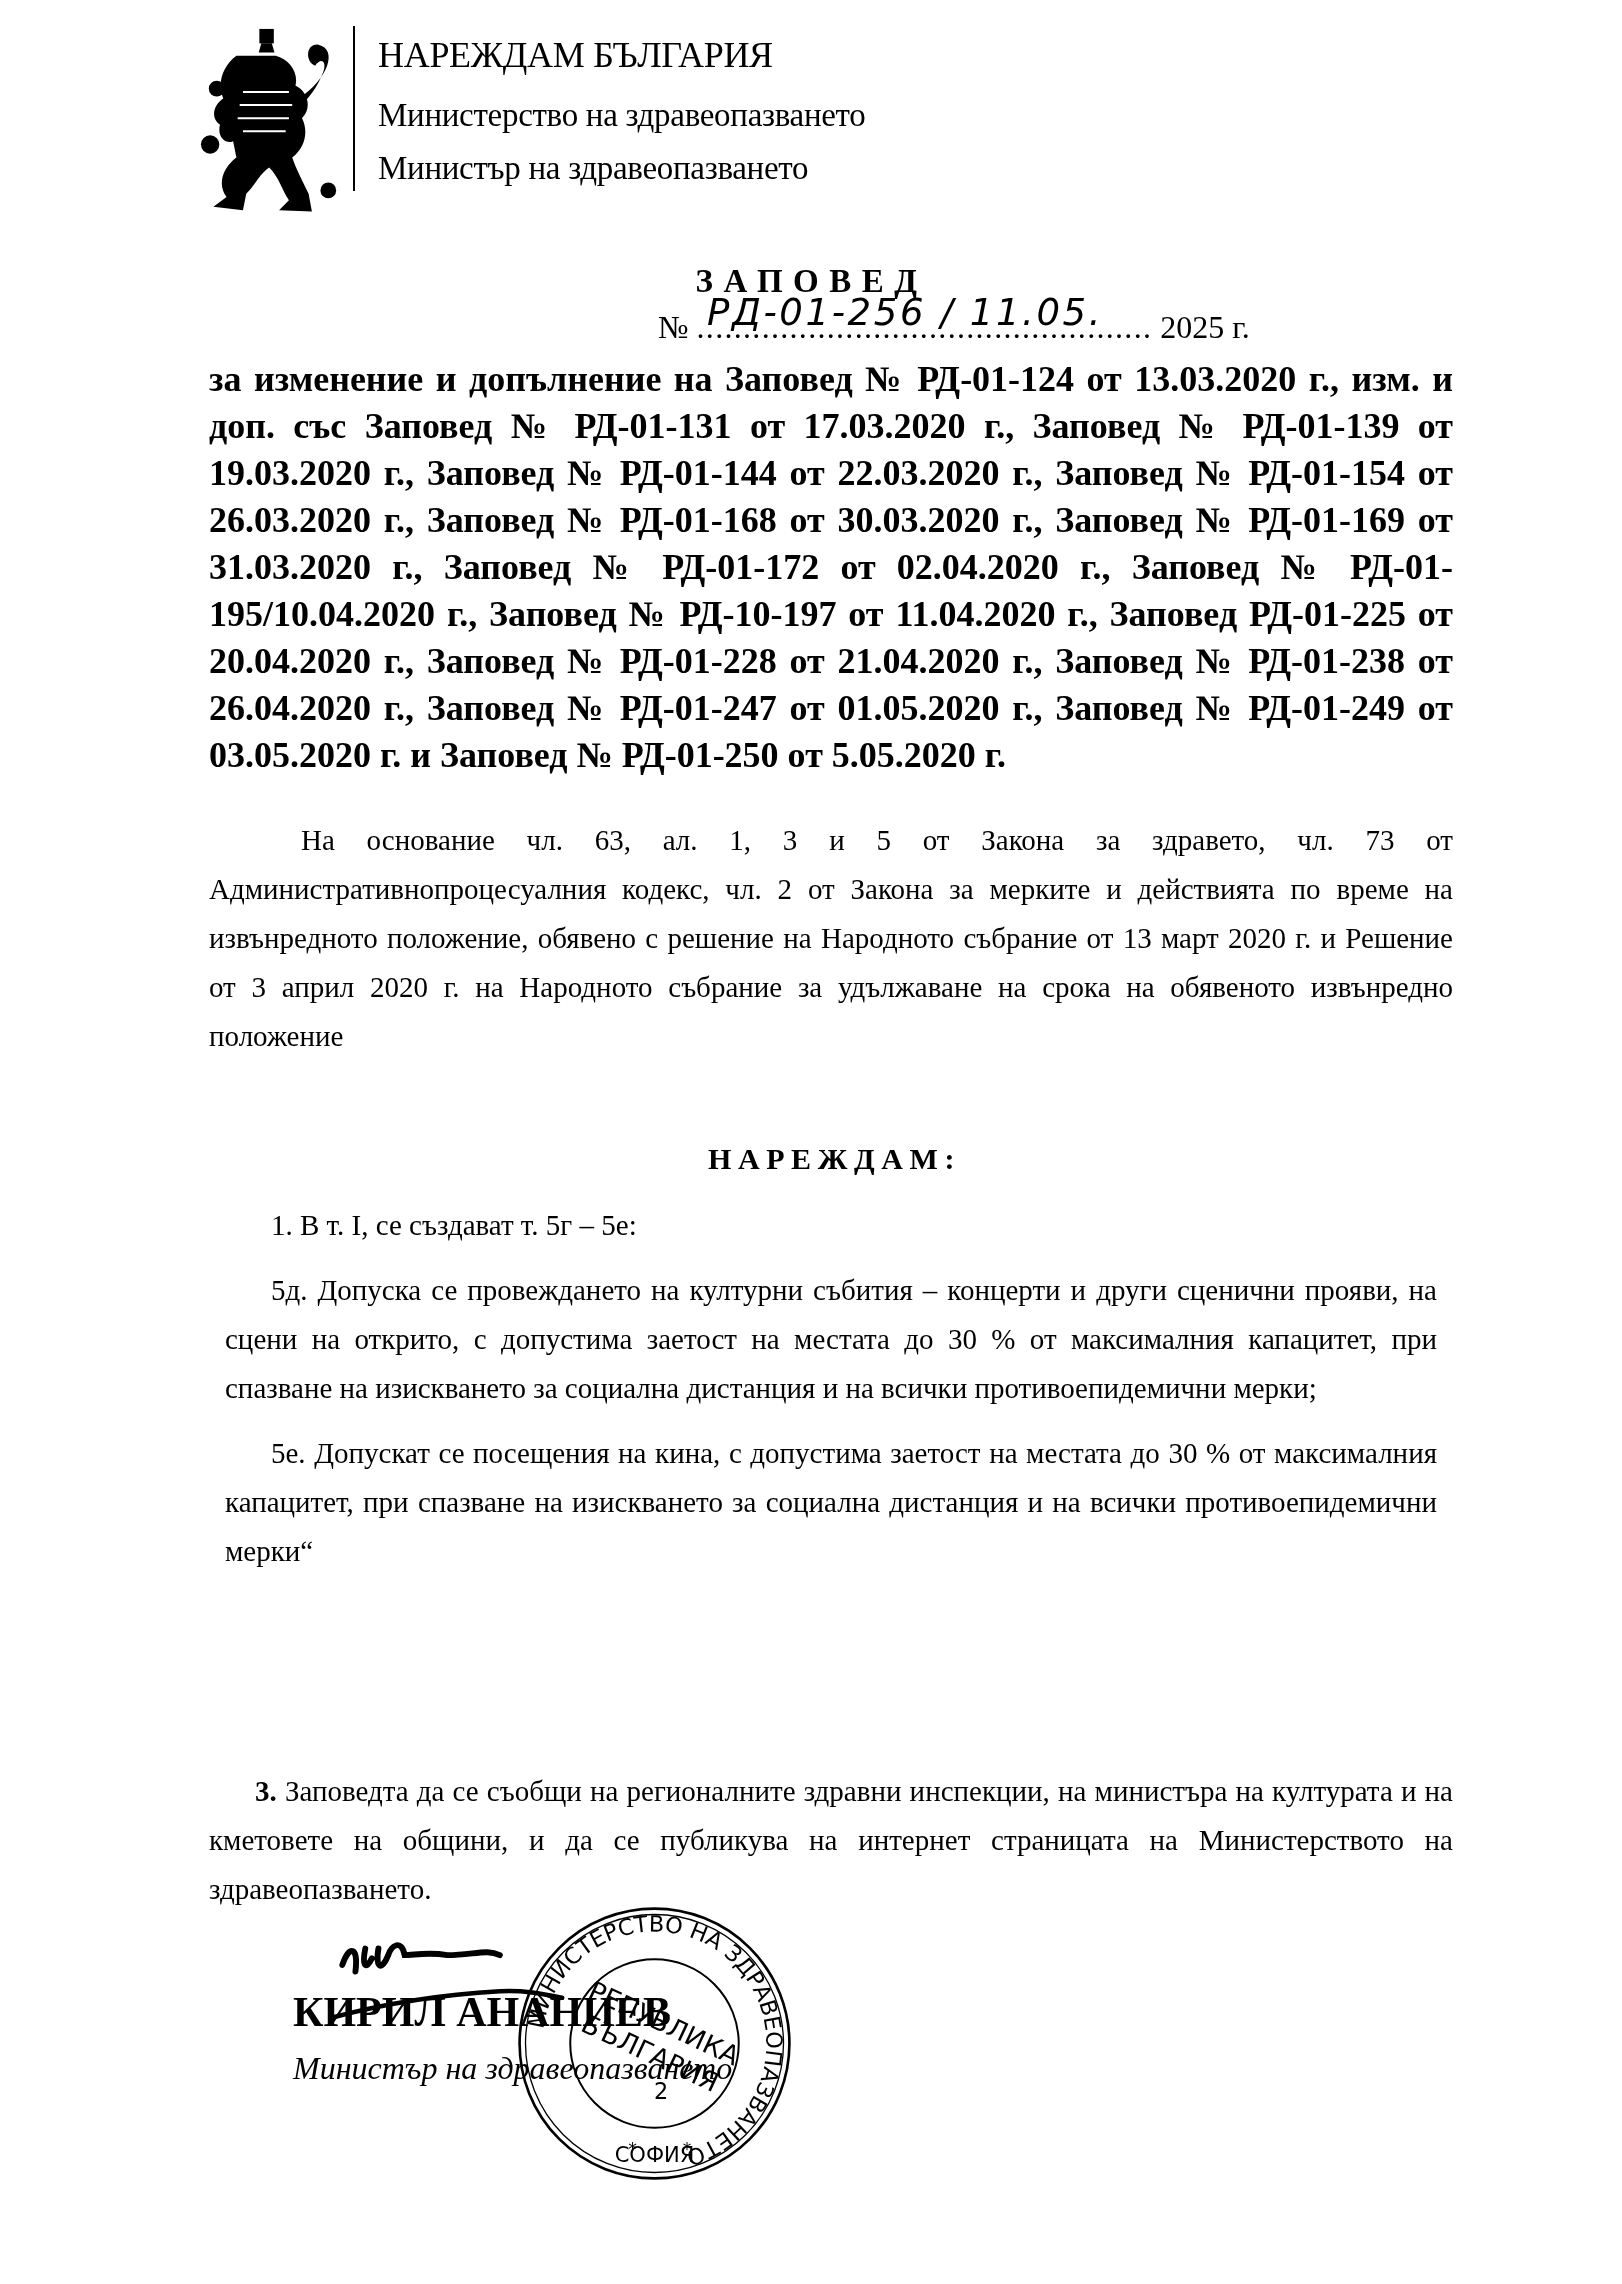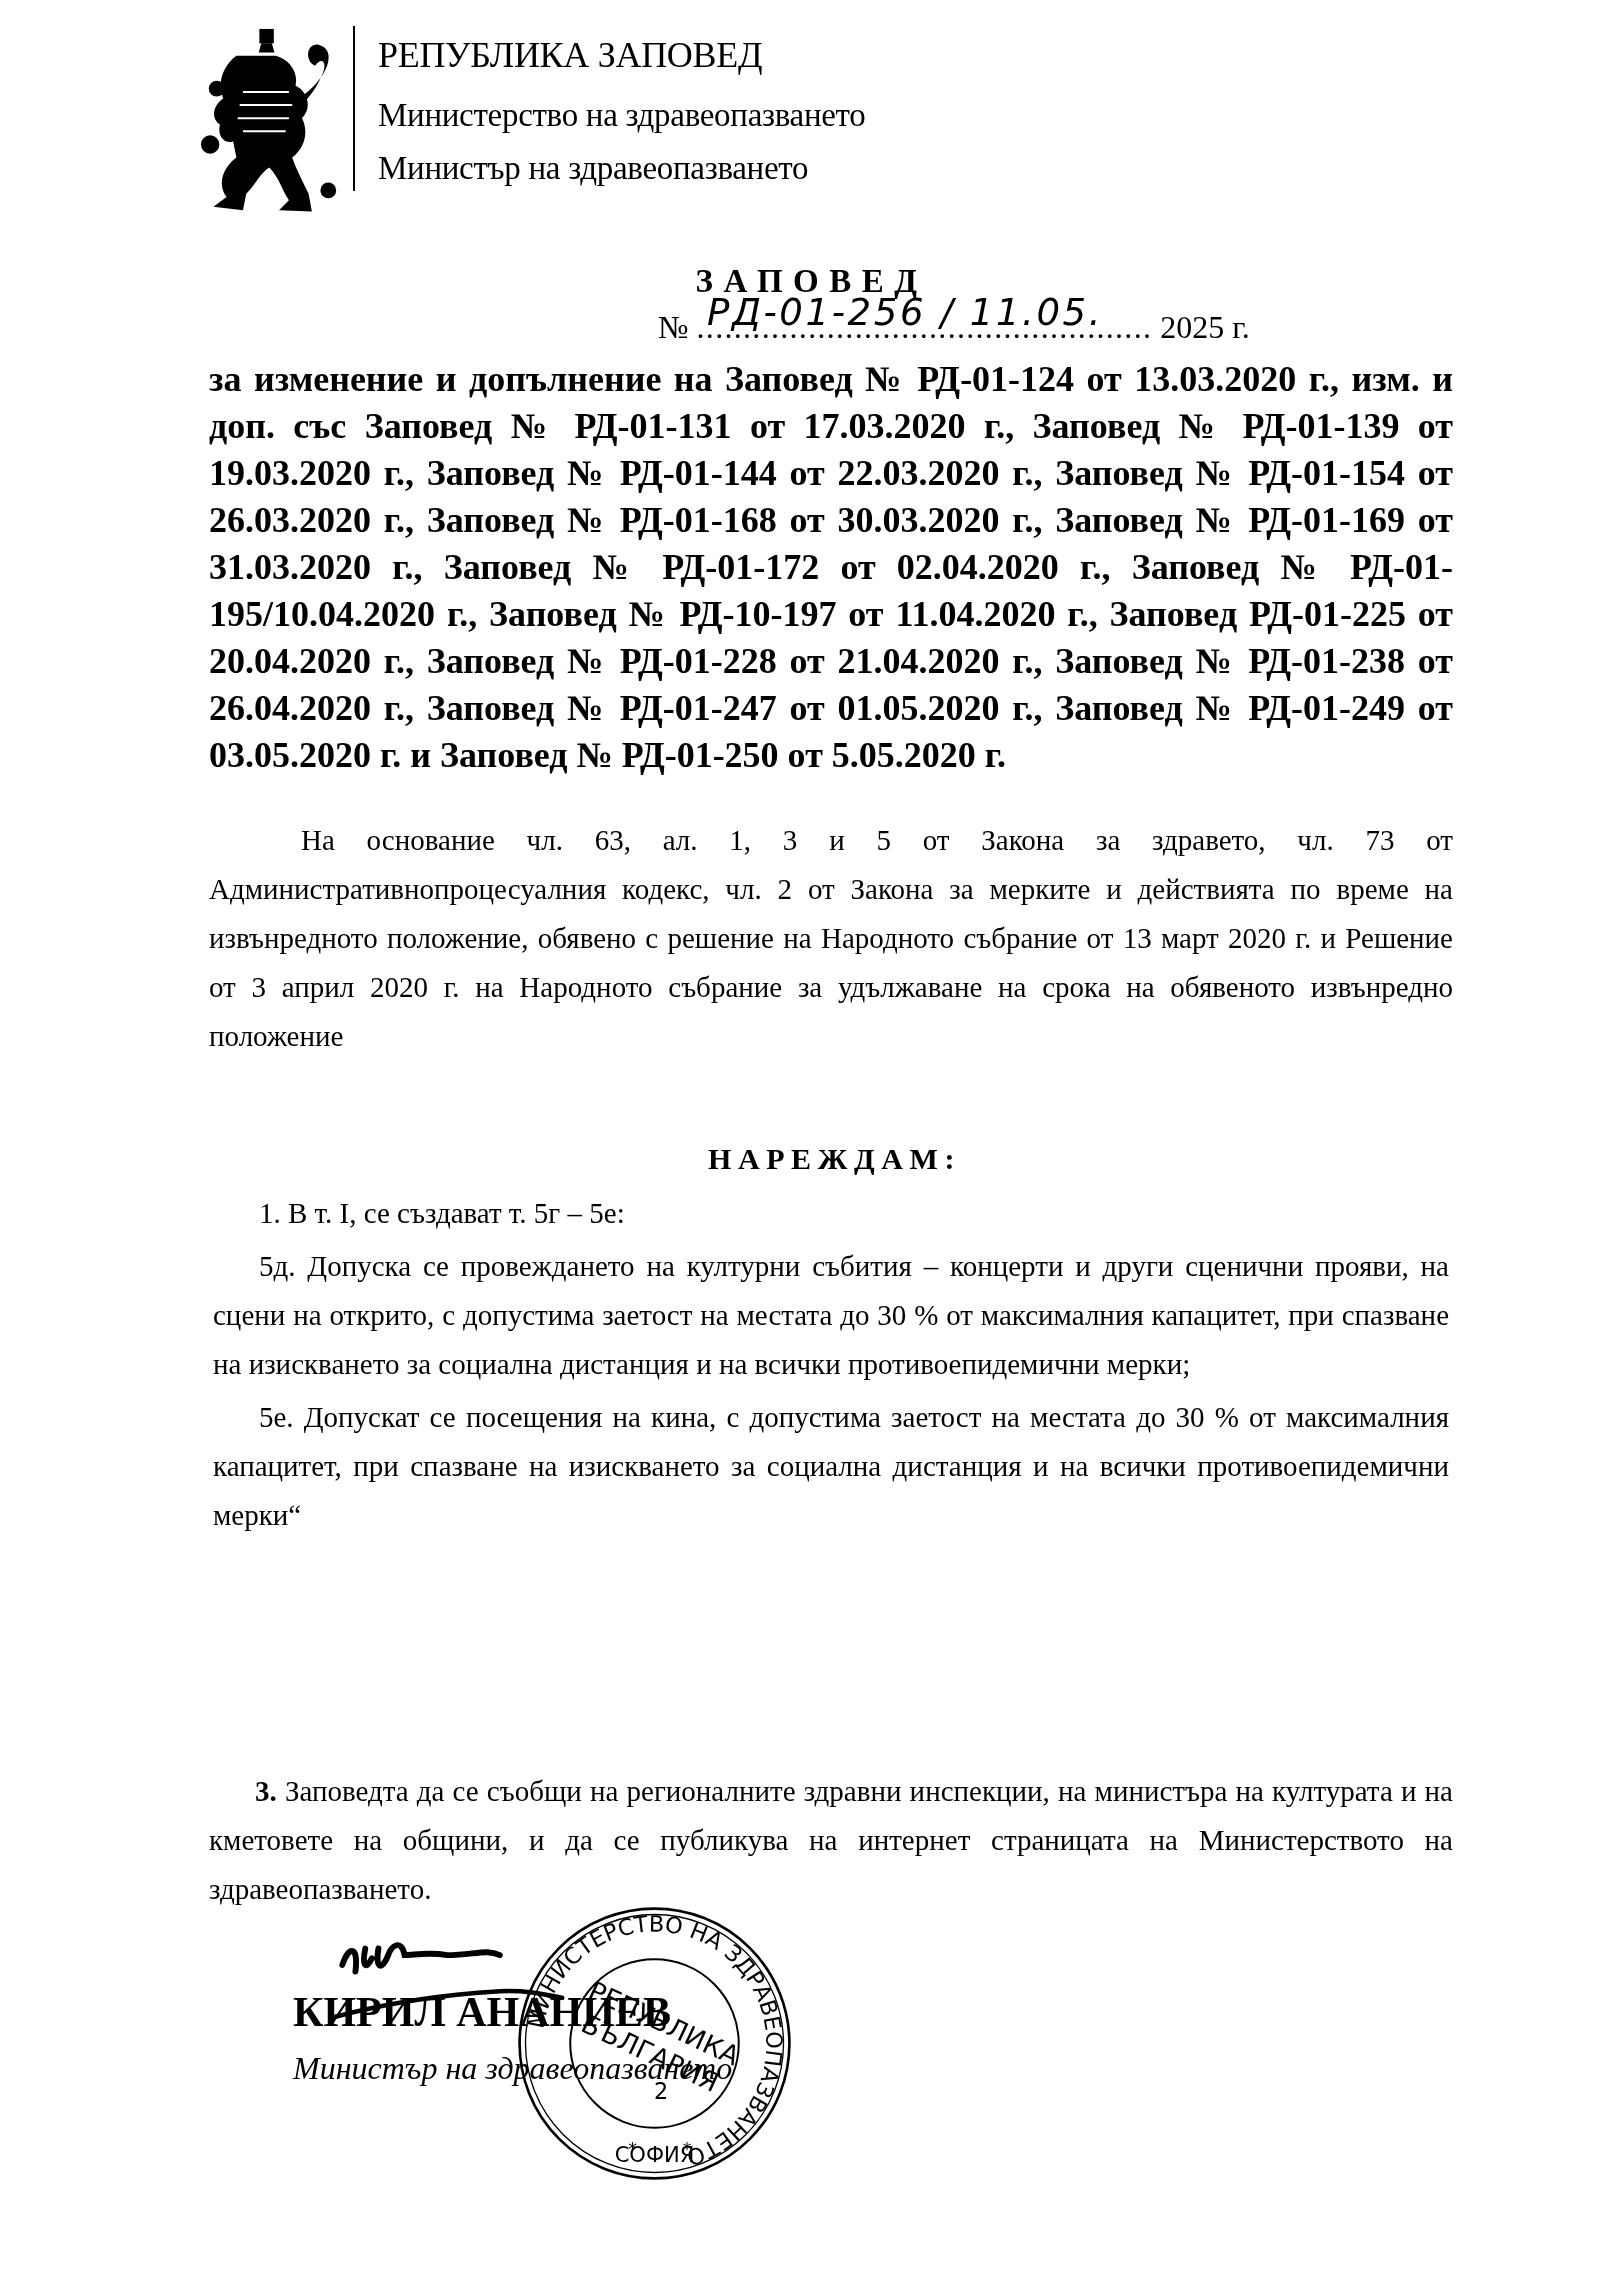--- a/index.html
+++ b/index.html
@@ -23,21 +23,21 @@
   .hand { position: absolute; font-family: "DejaVu Sans", sans-serif; font-style: italic;
           font-size: 37px; top: -18.4px; left: 49px; white-space: nowrap; letter-spacing: 2.6px; }
 
   
   .block { left: 209px; width: 1244px; font-size: 29px; line-height: 49px; text-align: justify; }
   .bold { font-weight: bold; }
   .subject { top: 356px; font-size: 36px; line-height: 47px; }
   .basis { top: 816px; text-indent: 92px; }
   .order-hd { left: 0; width: 1623px; top: 1142px; text-align: center; font-weight: bold;
               font-size: 30px; letter-spacing: 6.6px; padding-left: 23px; }
-  .p { margin: 4px; }
+  .p { margin: 16px; }
   .indent { text-indent: 46px; }
   .points { top: 1185px; }
   .point3 { top: 1767px; }
 
   
   .sig-scrawl { left: 329px; top: 1919px; width: 276px; height: 105px; }
   .sig-name { left: 293px; top: 1988px; font-size: 42px; font-weight: bold; white-space: nowrap; }
   .sig-title { left: 293px; top: 2050px; font-size: 32px; font-style: italic; white-space: nowrap; }
   .stamp { left: 513px; top: 1902px; width: 283px; height: 283px; }
 </style>
@@ -52,21 +52,21 @@
     <path d="M155 110 C200 80 215 35 185 28 C165 26 165 55 180 60 C190 45 200 55 190 75 C180 100 160 120 150 130 Z"></path>
     <circle cx="30" cy="95" r="12"></circle>
     <circle cx="20" cy="180" r="14"></circle>
     <circle cx="200" cy="250" r="12"></circle>
   </g>
   <g stroke="#fff" stroke-width="3" fill="none">
     <path d="M70 100 L140 100 M65 120 L145 120 M62 140 L140 140 M70 160 L135 160"></path>
   </g>
 </svg>
 <div class="abs vrule"></div>
-<div class="abs hdr-line h1">РЕПУБЛИКА ЗАПОВЕД</div>
+<div class="abs hdr-line h1">НАРЕЖДАМ БЪЛГАРИЯ</div>
 <div class="abs hdr-line h2">Министерство на здравеопазването</div>
 <div class="abs hdr-line h3">Министър на здравеопазването</div>
 
 <div class="abs title">ЗАПОВЕД</div>
 <div class="abs numline">
   <span>№</span>
   <span class="dots">..</span><span class="dots">..........................</span><span class="dots">.....................</span>
   <span>2025 г.</span>
   <span class="hand">РД-01-256 / 11.05.</span>
 </div>

